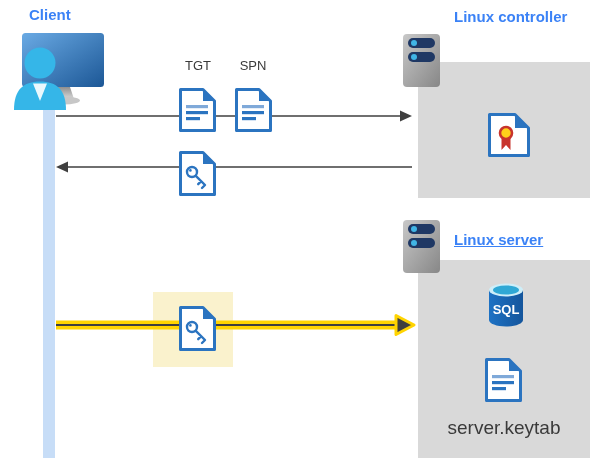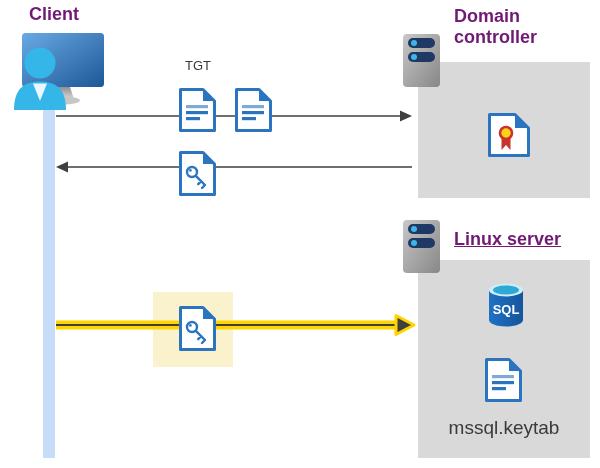--- a/index.html
+++ b/index.html
@@ -1,21 +1,21 @@
 <!DOCTYPE html>
 <html style="--doc-blue: #2b74c0; --accent-yellow: #ffd400; --highlight-yellow: #faf2cd; --box-gray: #d9d9d9; --client-band-blue: #c7ddf7; --arrow-gray: #3f3f3f; --server-navy: #1f3864; --server-dot-cyan: #41b5e5; --person-cyan: #35b6e8; --cert-seal-yellow: #ffd21a; --cert-seal-red: #c8342c;"><head>
 <meta charset="utf-8">
 <style>
   * { margin:0; padding:0; box-sizing:border-box; }
   html,body { background:#fff; }
   body { font-family:"Liberation Sans", sans-serif; }
   .stage { position:relative; width:600px; height:468px; background:#fff; overflow:hidden; }
   .abs { position:absolute; }
 
-  .label-bold { font-weight:bold; font-size:18px; line-height:21px; color:#701a75; }
+  .label-bold { font-weight:bold; font-size:15px; line-height:21px; color:#3b82f6; }
   .label-small { font-size:13px; color:#3a3a3a; text-align:center; white-space:nowrap; }
   .label-file { font-size:19px; color:#3a3a3a; text-align:center; white-space:nowrap; }
 
   .gray-box { background:var(--box-gray,#d9d9d9); }
   .highlight-box { background:var(--highlight-yellow,#faf2cd); }
   .session-bar { background:var(--client-band-blue,#c7ddf7); }
 
   
   .doc-body { fill:#fff; stroke:var(--doc-blue,#2b74c0); stroke-width:3; stroke-linejoin:round; }
   .doc-fold { fill:var(--doc-blue,#2b74c0); }
@@ -92,20 +92,21 @@
     </defs>
     <rect x="12" y="5" width="82" height="54" rx="3.5" fill="url(#gmon)"></rect>
     <polygon points="47,59 60,59 64,71 43,71" fill="url(#gstand)"></polygon>
     <ellipse cx="54" cy="72.5" rx="16" ry="4" fill="#c7c7c7"></ellipse>
     <circle class="person" cx="30" cy="35" r="15.5"></circle>
     <path class="person" d="M4 82 C4 62 13 53.5 30 53.5 C47 53.5 56 62 56 82 Z"></path>
     <polygon class="person-collar" points="23,55.5 37,55.5 30,73"></polygon>
   </svg>
 
   <div class="abs label-small" style="left:168px; top:58px; width:60px;">TGT</div>
+  <div class="abs label-small" style="left:223px; top:58px; width:60px;">SPN</div>
 
   <svg class="abs" style="left:178px; top:87px;" width="39" height="46" viewBox="0 0 39 46">
     <path class="doc-body" d="M2.5 2.5 H25 L36.5 14 V43.5 H2.5 Z"></path>
     <path class="doc-fold" d="M25 2.5 L36.5 14 H25 Z"></path>
     <rect class="doc-line-light" x="8" y="18" width="22" height="3.2"></rect>
     <rect class="doc-line" x="8" y="24" width="22" height="3.2"></rect>
     <rect class="doc-line" x="8" y="30" width="14" height="3.2"></rect>
   </svg>
 
   <svg class="abs" style="left:234px; top:87px;" width="39" height="46" viewBox="0 0 39 46">
@@ -139,21 +140,21 @@
           <stop offset="1" stop-color="#878787"></stop>
       </linearGradient>
     </defs>
     <rect x="1" y="1" width="37" height="53" rx="4" fill="url(#gsrv1)"></rect>
     <rect class="srv-bar" x="6" y="5" width="27" height="10" rx="5"></rect>
     <circle class="srv-dot" cx="12" cy="10" r="3"></circle>
     <rect class="srv-bar" x="6" y="19" width="27" height="10" rx="5"></rect>
     <circle class="srv-dot" cx="12" cy="24" r="3"></circle>
   </svg>
 
-  <div class="abs label-bold" style="left:454px; top:6px; width:140px;">Domain controller</div>
+  <div class="abs label-bold" style="left:454px; top:6px; width:140px;">Linux controller</div>
 
   <svg class="abs" style="left:487px; top:112px;" width="44" height="46" viewBox="0 0 44 46">
     <path class="doc-body" d="M2.5 2.5 H28 L41.5 16 V43.5 H2.5 Z"></path>
     <path class="doc-fold" d="M28 2.5 L41.5 16 H28 Z"></path>
     <path class="cert-ribbon" d="M14.5 25 H23.5 V38 L19 33 L14.5 38 Z"></path>
     <circle class="cert-seal" cx="19" cy="21" r="6"></circle>
   </svg>
 
   <svg class="abs" style="left:402px; top:219px;" width="39" height="55" viewBox="0 0 39 55">
     <defs>
@@ -185,15 +186,15 @@
   </svg>
 
   <svg class="abs" style="left:484px; top:357px;" width="39" height="46" viewBox="0 0 39 46">
     <path class="doc-body" d="M2.5 2.5 H25 L36.5 14 V43.5 H2.5 Z"></path>
     <path class="doc-fold" d="M25 2.5 L36.5 14 H25 Z"></path>
     <rect class="doc-line-light" x="8" y="18" width="22" height="3.2"></rect>
     <rect class="doc-line" x="8" y="24" width="22" height="3.2"></rect>
     <rect class="doc-line" x="8" y="30" width="14" height="3.2"></rect>
   </svg>
 
-  <div class="abs label-file" style="left:418px; top:417px; width:172px;">mssql.keytab</div>
+  <div class="abs label-file" style="left:418px; top:417px; width:172px;">server.keytab</div>
 
 </div>
 
 </body></html>

